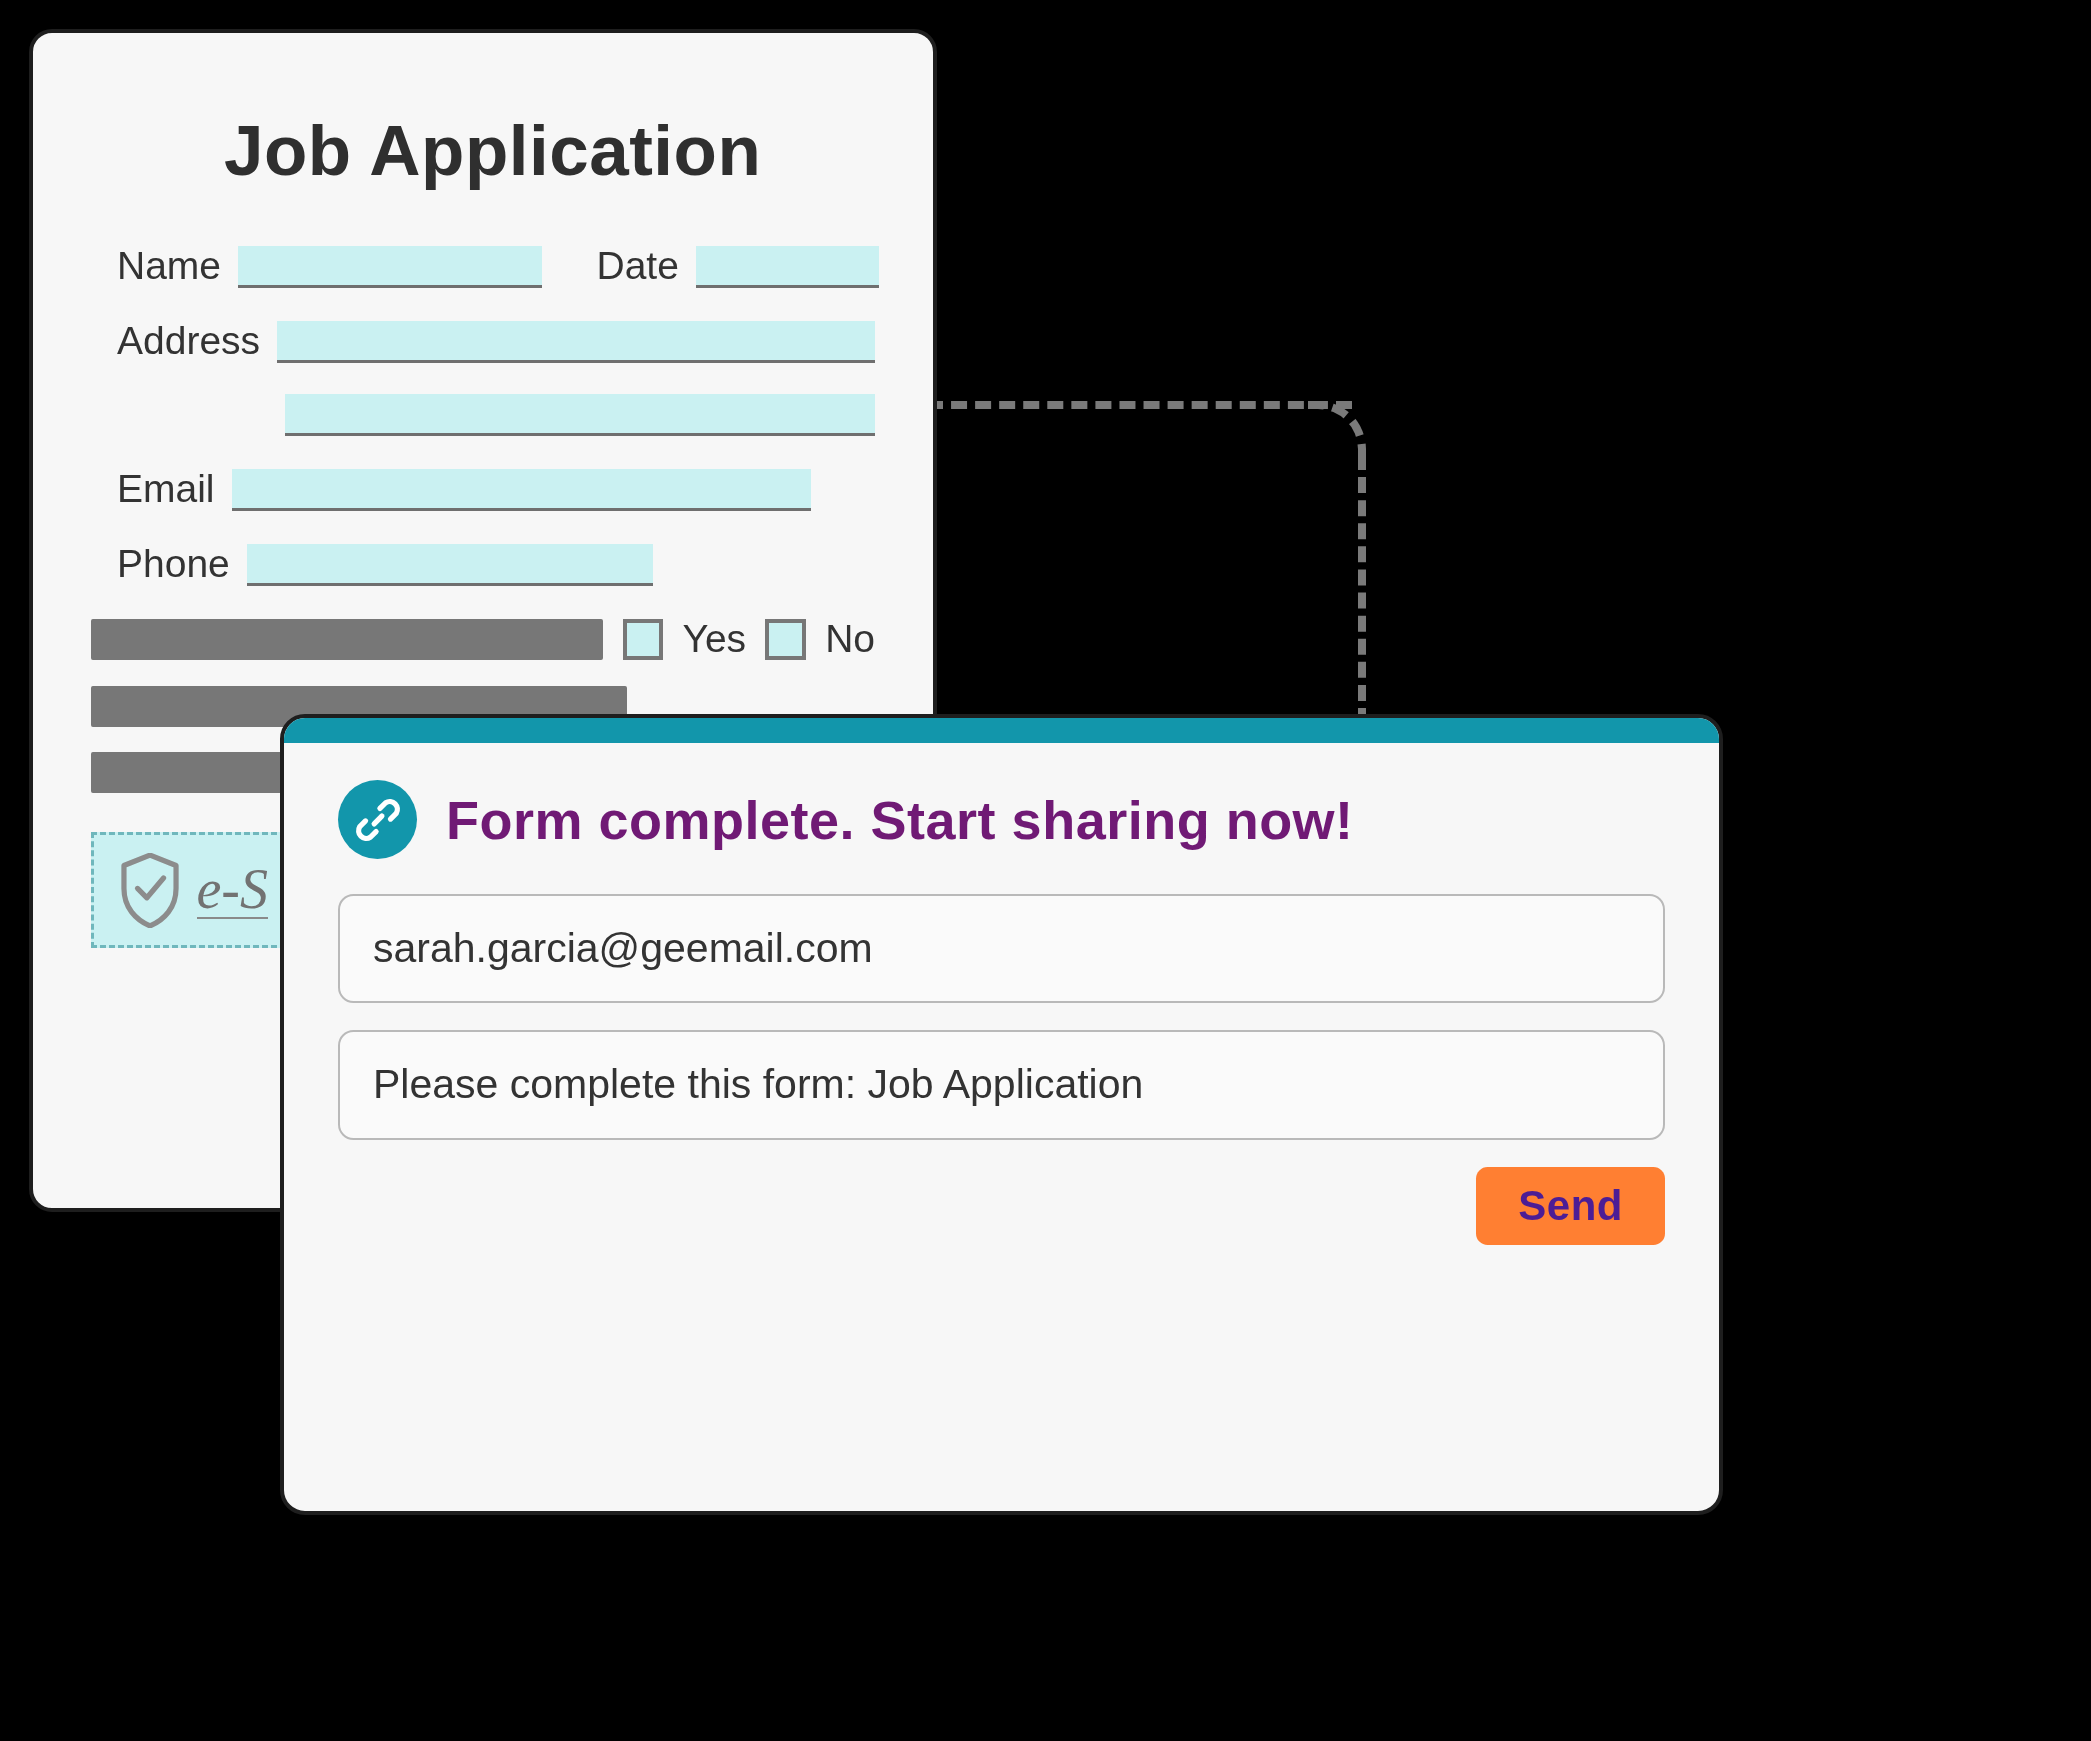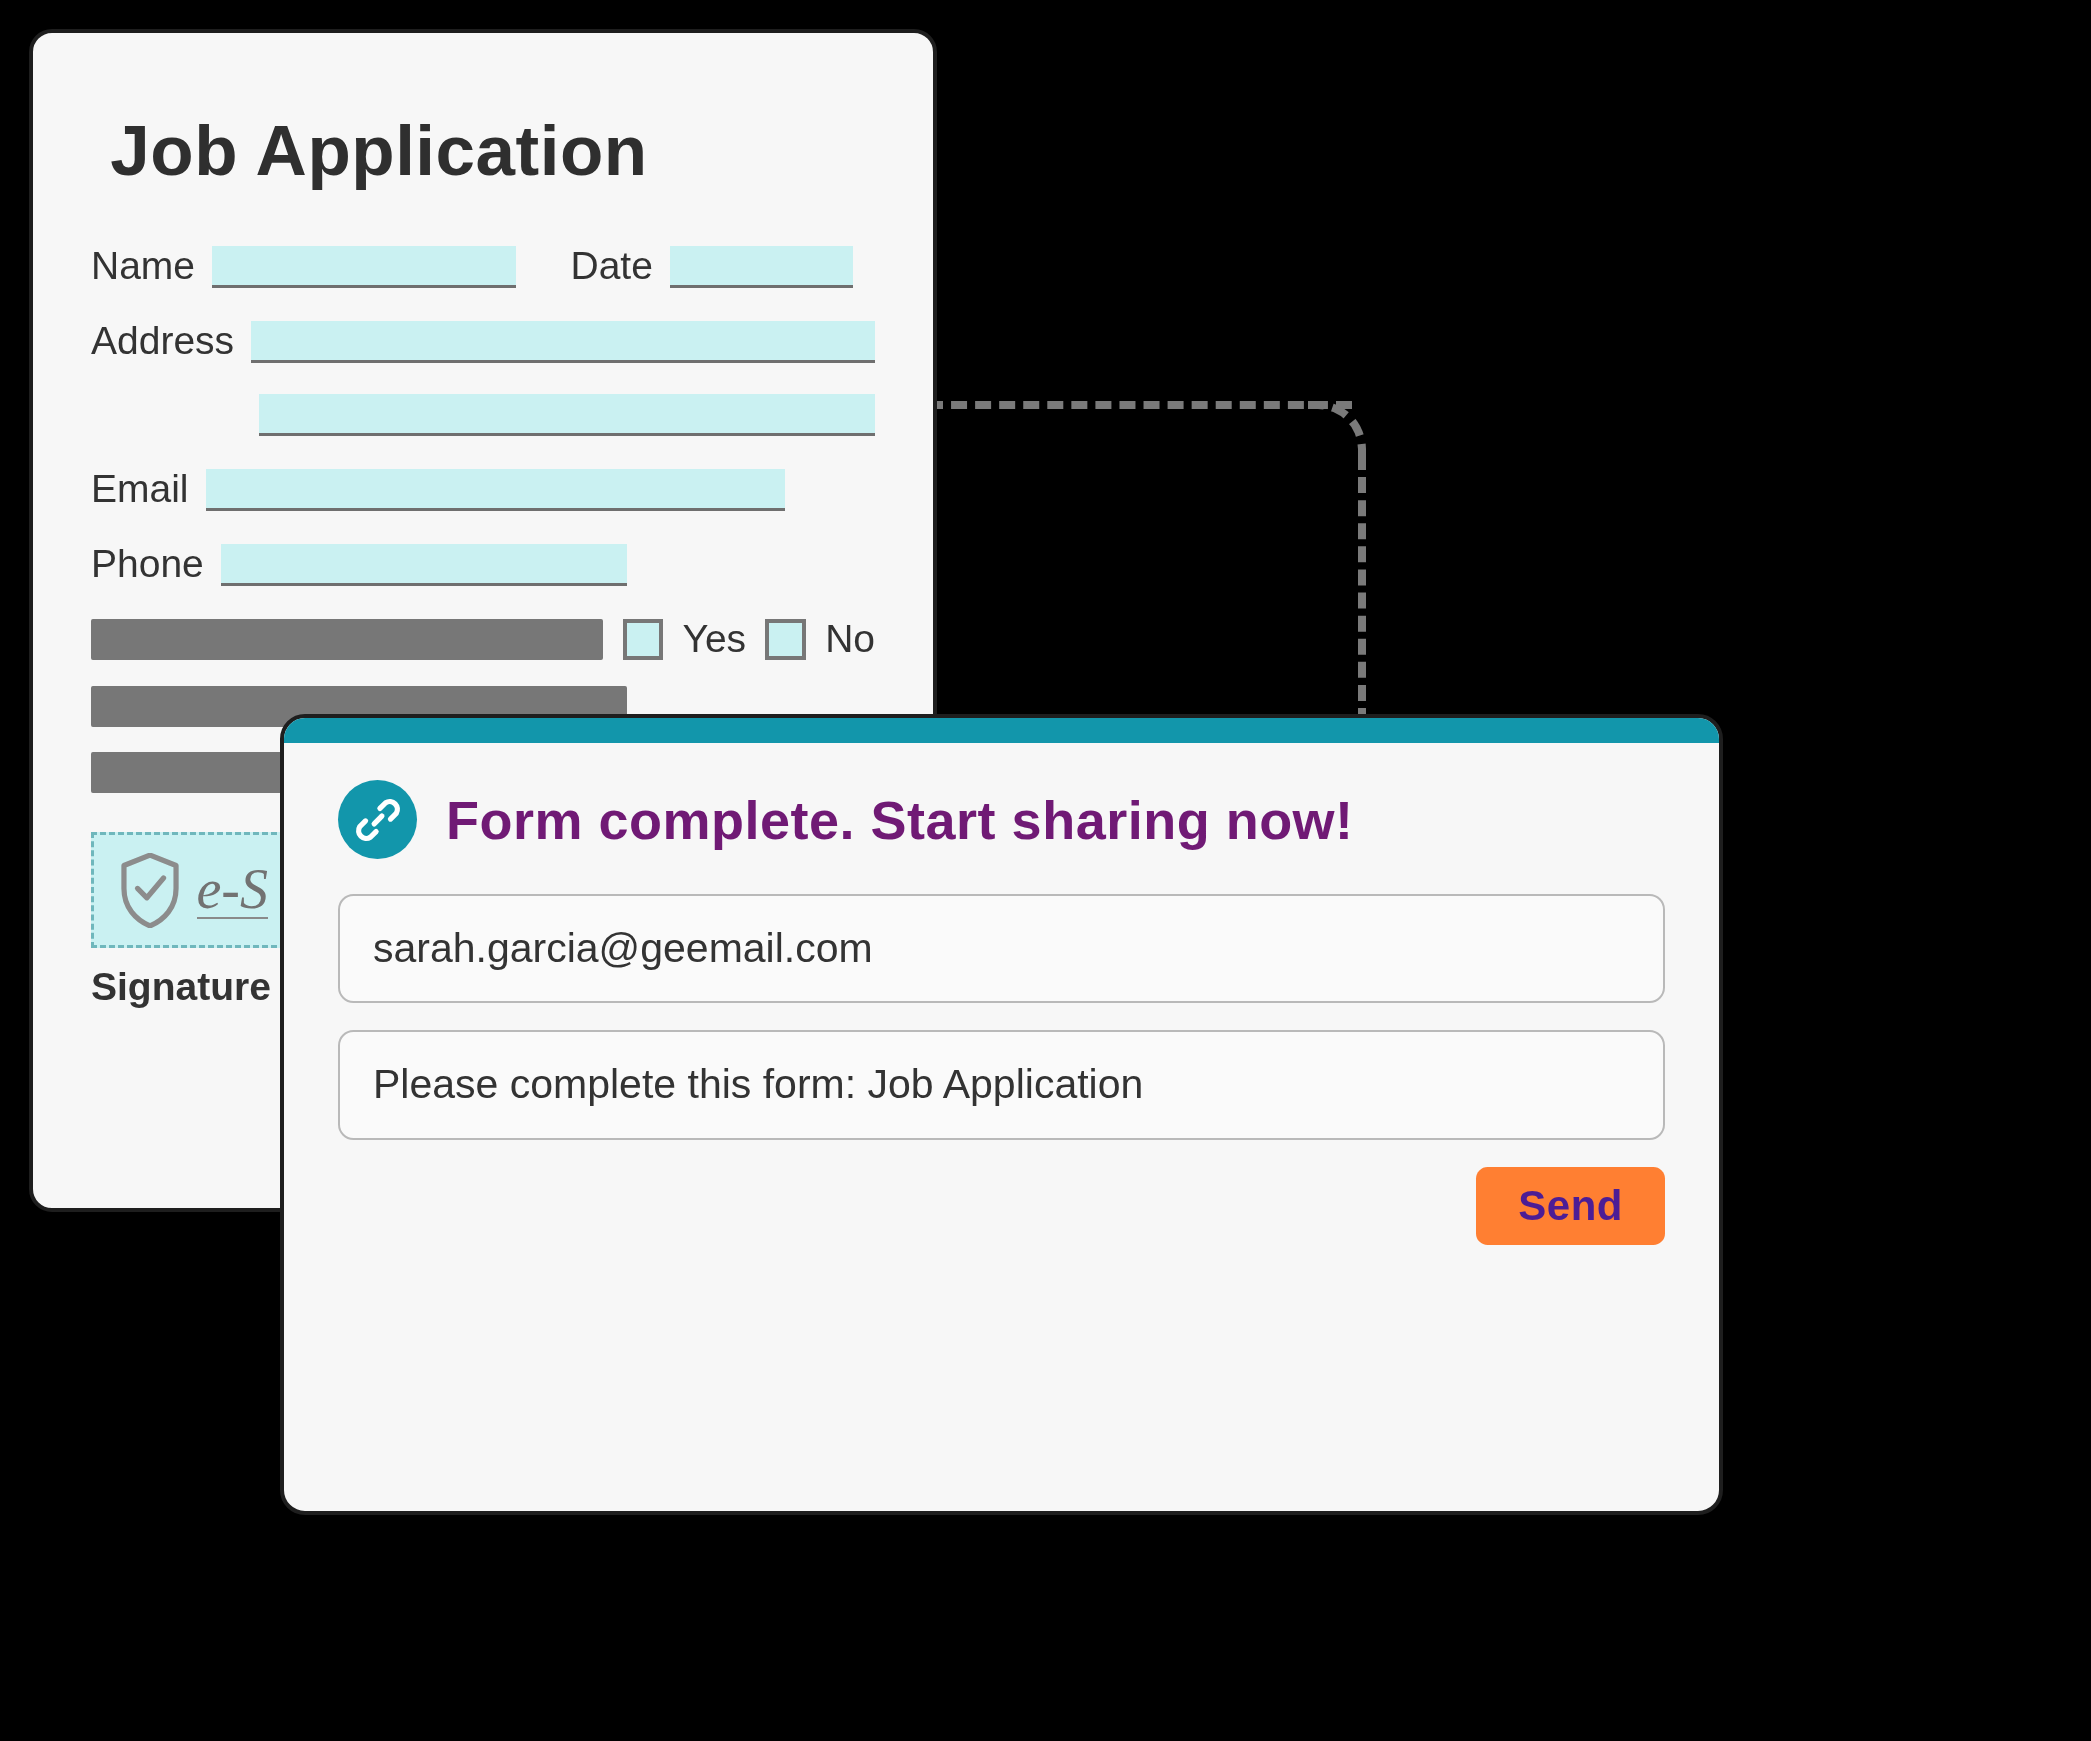--- a/index.html
+++ b/index.html
@@ -50,33 +50,35 @@
     left: 29px;
     top: 29px;
     width: 908px;
     height: 1183px;
     background: #f7f7f7;
     border: 4.8px solid #1e1e1e;
     border-radius: 23px;
     box-shadow: 0 5.8px 0 rgba(0,0,0,0.12);
     padding: 48px 58px 39px 58px;
     z-index: 2;
+    text-align: center;
   }
   .form-title {
     font-size: 71px;
     font-weight: 800;
     color: #2f2f2f;
     margin: 29px 0 53px 19.3px;
     letter-spacing: 0.5px;
   }
   .row {
     display: flex;
     align-items: flex-end;
     gap: 17.4px;
     margin-bottom: 31px;
+    margin-left: 26px;
   }
   .label {
     font-size: 39px;
     font-weight: 500;
     color: #333;
     white-space: nowrap;
   }
   .field {
     background: #caf1f2;
     border-bottom: 3.9px solid #6f6f6f;

